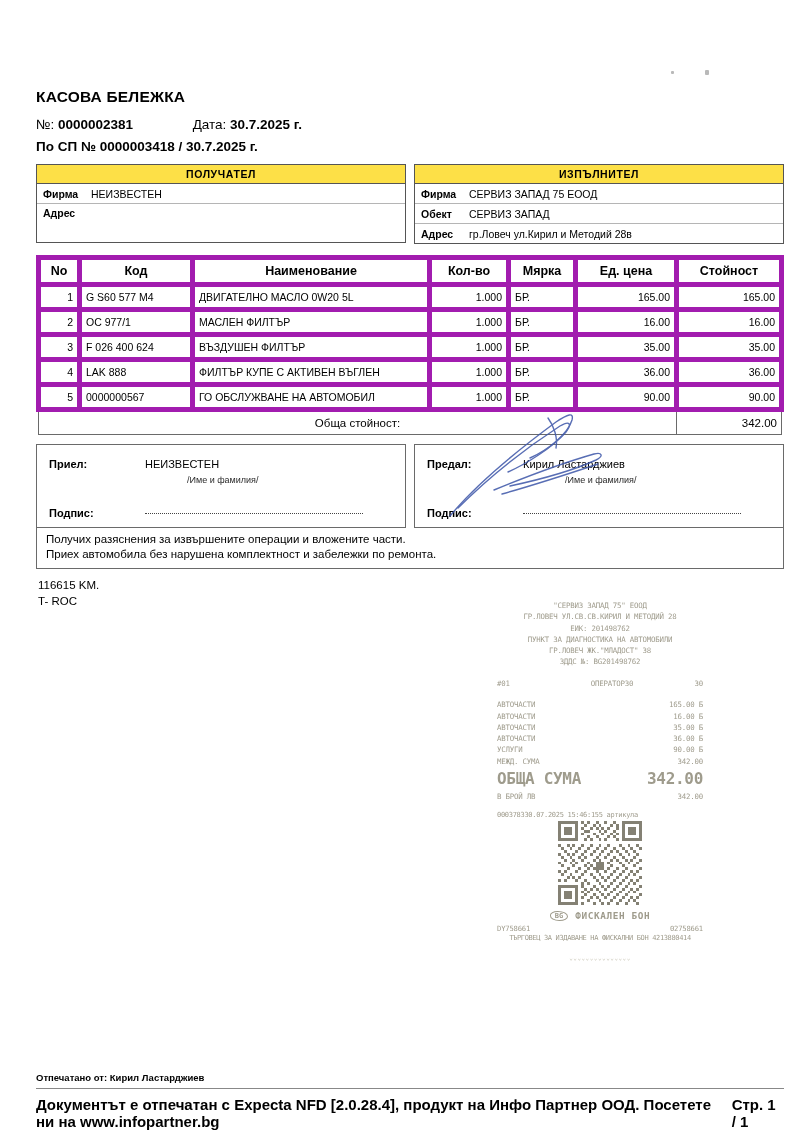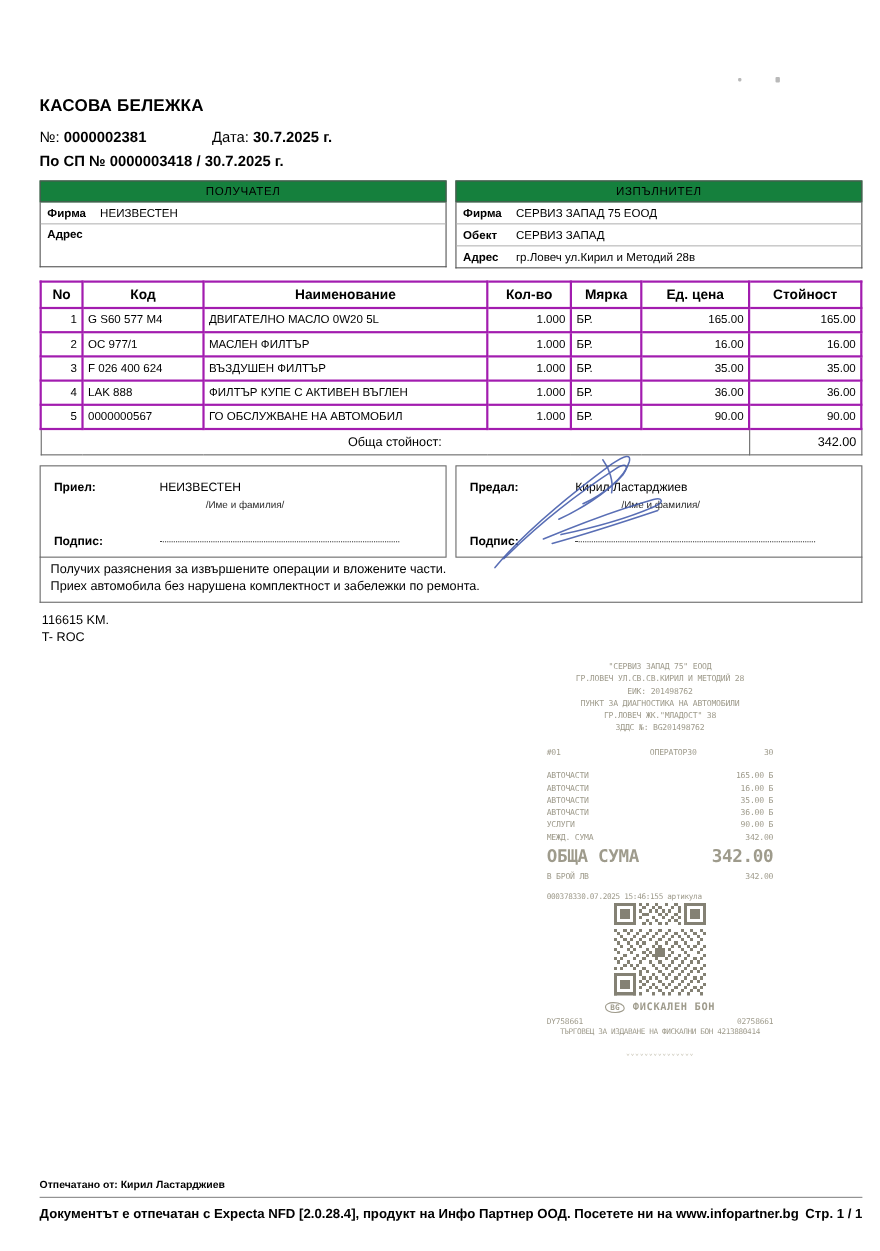--- a/index.html
+++ b/index.html
@@ -57,24 +57,24 @@
     display: flex;
     gap: 8px;
     margin-top: 2px;
   }
   .party { width: 370px; }
   .party.right { width: 370px; }
   .party-head {
     border: 1px solid #555;
     text-align: center;
     font-size: 10.5px;
-    font-weight: normal;
+    font-weight: bold;
     letter-spacing: 0.6px;
     padding: 3px 0 3px 0;
-    background: #15803d;
+    background: #fde047;
   }
   .party-body {
     border: 1px solid #555;
     border-top: none;
   }
   .party-row {
     display: flex;
     border-bottom: 1px solid #b5b5b5;
     min-height: 17px;
     align-items: center;
@@ -97,21 +97,21 @@
   .party.left .party-row.tall { flex: 1; align-items: flex-start; padding-top: 3px; }
 
   
   .items {
     width: 748px;
     border-collapse: collapse;
     margin-top: 11px;
     table-layout: fixed;
   }
   .items th, .items td {
-    border: 2px solid #a21caf;
+    border: 5px solid #a21caf;
     font-size: 10.5px;
     padding: 3px 4px;
     vertical-align: middle;
   }
   .items thead th {
     font-size: 12.5px;
     font-weight: bold;
     text-align: center;
     padding: 4px 3px;
     background: #fff;
@@ -307,21 +307,21 @@
     font-weight: bold;
     padding-bottom: 5px;
   }
   .footer-rule {
     border-top: 1px solid #888;
   }
   .footer-bottom {
     display: flex;
     justify-content: space-between;
     align-items: baseline;
-    font-size: 12px;
+    font-size: 15px;
     font-weight: bold;
     padding-top: 7px;
   }
 </style>
 </head>
 <body>
 
 <div class="page">
 
   <div class="speck" style="left:671px; top:71px; width:3px; height:3px;"></div>

